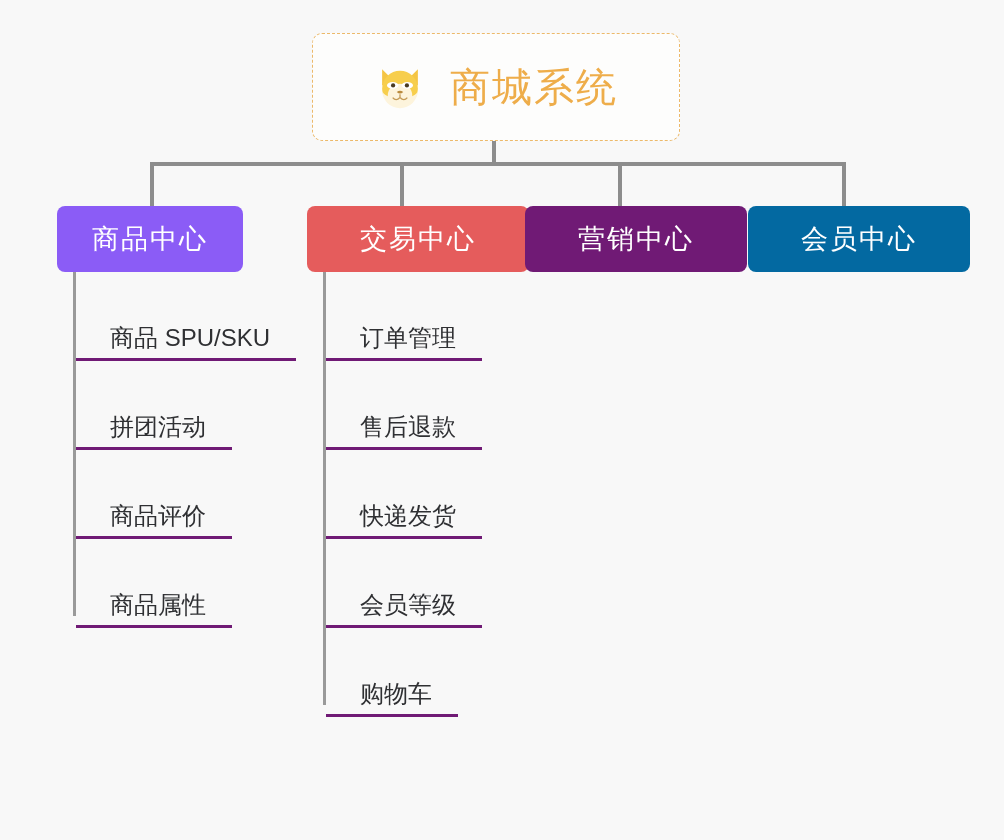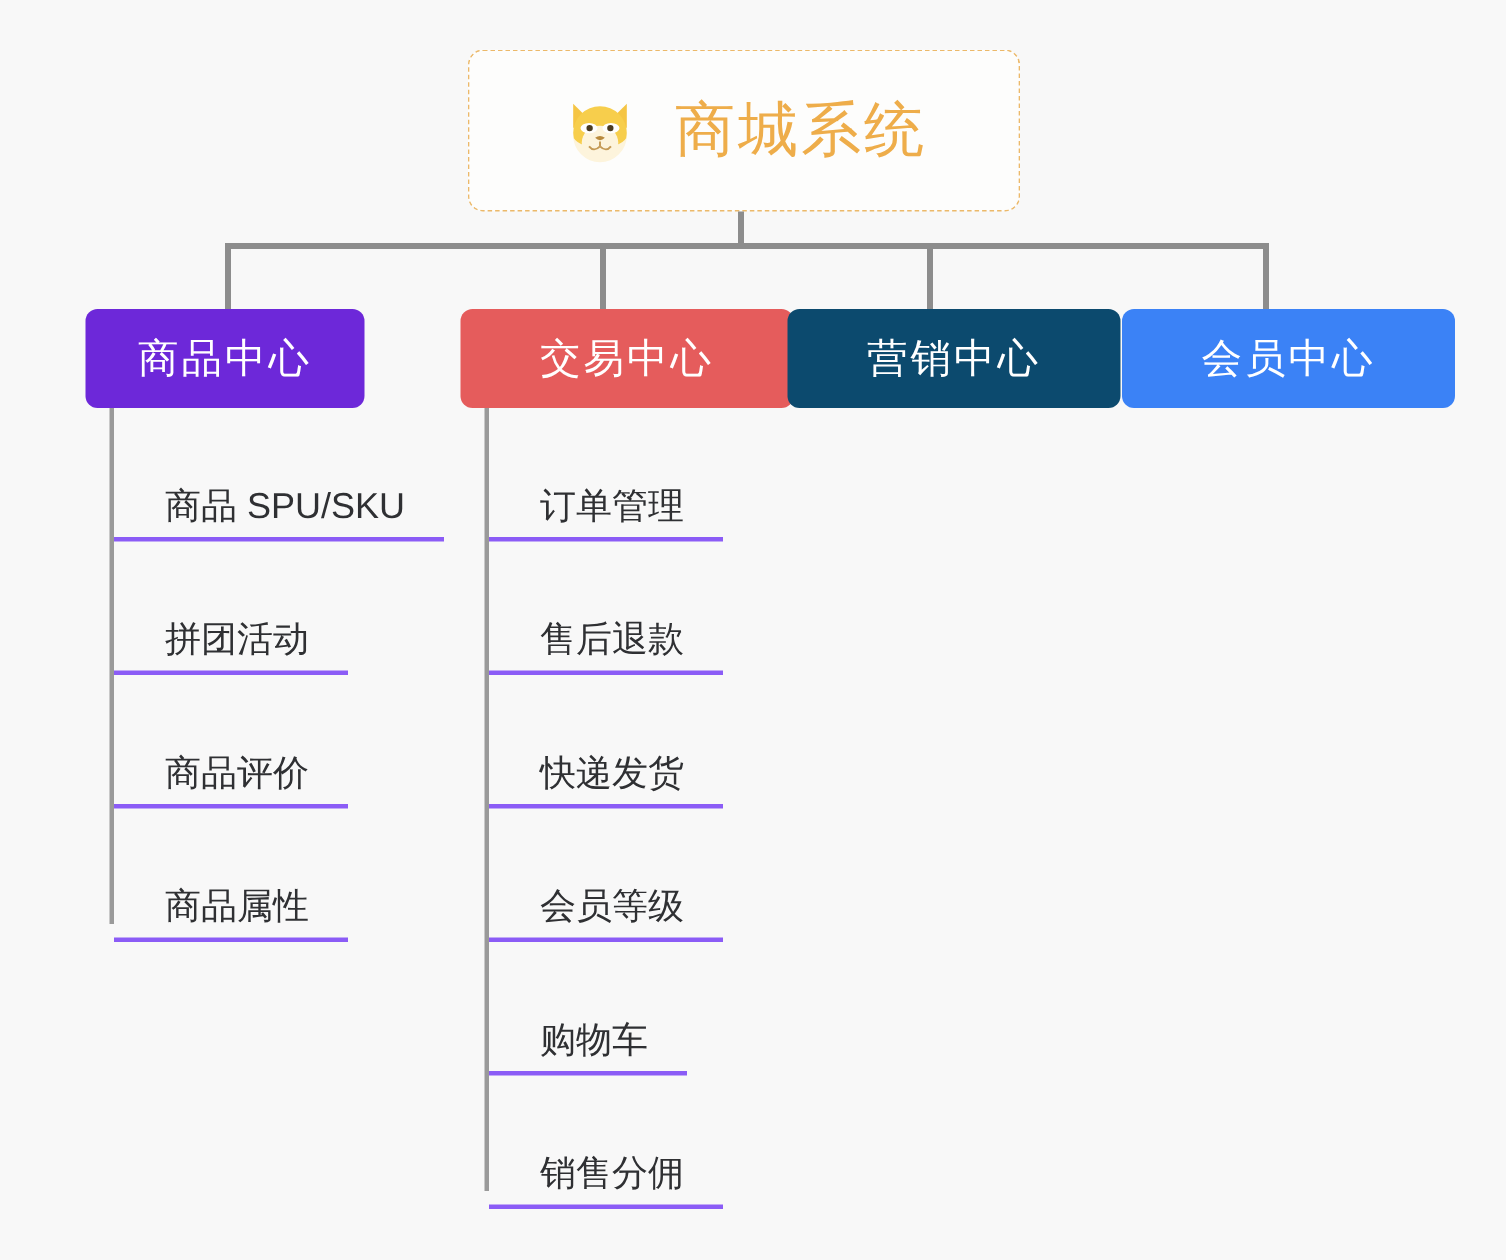--- a/index.html
+++ b/index.html
@@ -124,21 +124,21 @@
     padding: 0;
   }
   .leaf {
     height: 89px;
     display: flex;
     align-items: flex-end;
     padding-left: 3px;
   }
   .leaf-inner {
     display: inline-block;
-    border-bottom: 3px solid #8b5cf6;
+    border-bottom: 3px solid #701a75;
     padding: 0 26px 7px 34px;
     font-size: 24px;
     color: #2f3033;
     white-space: nowrap;
     line-height: 1.1;
   }
 </style>
 </head>
 <body>
 
@@ -164,21 +164,21 @@
   </div>
 
   <div class="conn conn-stem"></div>
   <div class="conn conn-bus"></div>
   <div class="conn conn-drop drop-1"></div>
   <div class="conn conn-drop drop-2"></div>
   <div class="conn conn-drop drop-3"></div>
   <div class="conn conn-drop drop-4"></div>
 
   <div class="branch branch-1">
-    <div class="cat-box" style="background-color: #6d28d9;">商品中心</div>
+    <div class="cat-box" style="background-color: #8b5cf6;">商品中心</div>
     <div class="trunk-wrap">
       <div class="trunk"></div>
       <ul class="leaf-list">
         <li class="leaf">
             <span class="leaf-inner">商品 SPU/SKU</span>
           </li>
         <li class="leaf">
             <span class="leaf-inner">拼团活动</span>
           </li>
         <li class="leaf">
@@ -204,28 +204,25 @@
           </li>
         <li class="leaf">
             <span class="leaf-inner">快递发货</span>
           </li>
         <li class="leaf">
             <span class="leaf-inner">会员等级</span>
           </li>
         <li class="leaf">
             <span class="leaf-inner">购物车</span>
           </li>
-        <li class="leaf">
-            <span class="leaf-inner">销售分佣</span>
-          </li>
       </ul>
     </div>
   </div>
 
   <div class="branch branch-3">
-    <div class="cat-box" style="background-color: #0c4a6e;">营销中心</div>
+    <div class="cat-box" style="background-color: #701a75;">营销中心</div>
   </div>
 
   <div class="branch branch-4">
-    <div class="cat-box" style="background-color: #3b82f6; text-align: center;">会员中心</div>
+    <div class="cat-box" style="background-color: #0369a1; text-align: center;">会员中心</div>
   </div>
 
 </div>
 
 </body></html>

